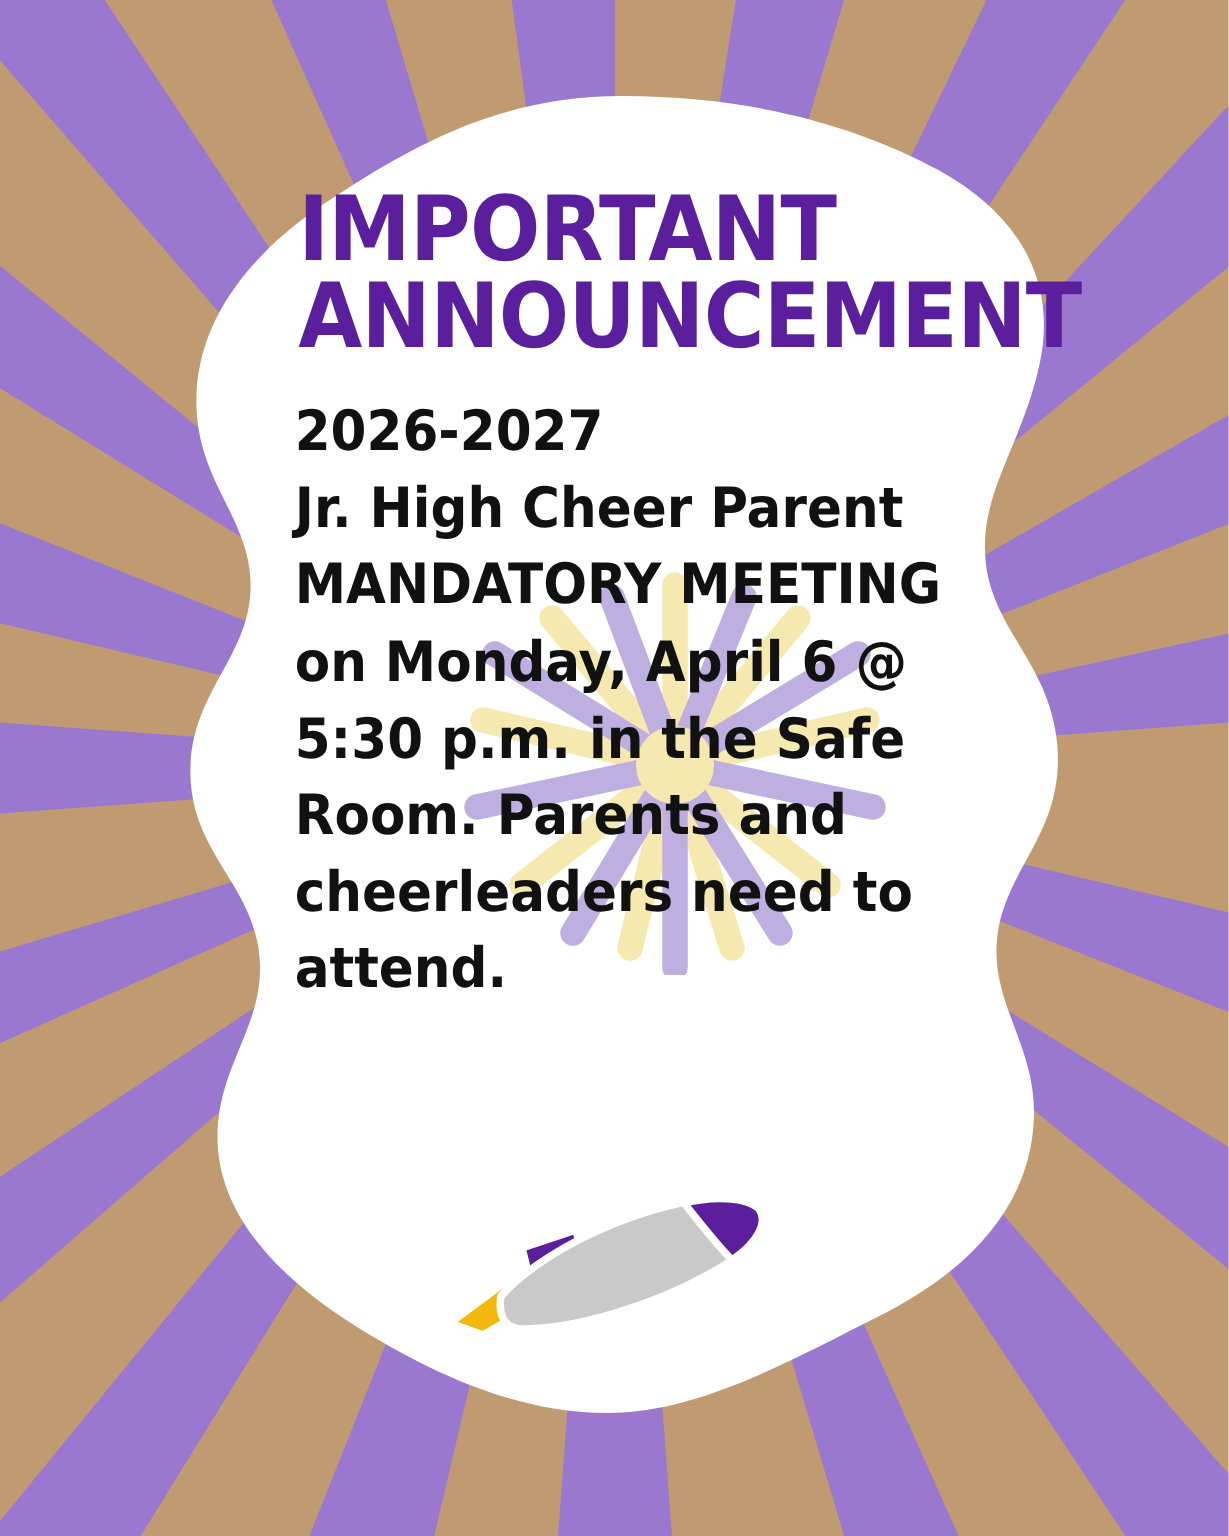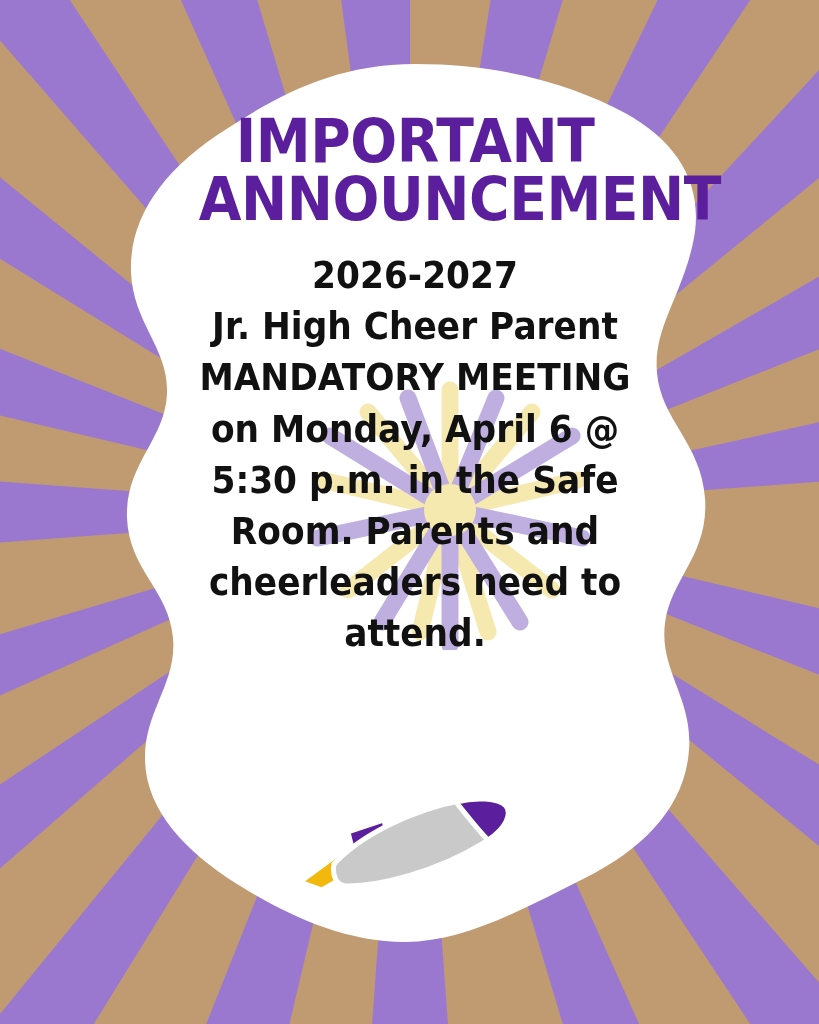--- a/index.html
+++ b/index.html
@@ -53,23 +53,22 @@
     height: 890px;
   }
   .blob svg {
     display: block;
     width: 100%;
     height: 100%;
   }
   .content {
     position: absolute;
     left: 180px;
-    top: 112px;
+    top: 124px;
     width: 470px;
-    text-align: center;
   }
   .headline {
     color: #5b1f9e;
     font-family: "DejaVu Sans", sans-serif;
     font-weight: bold;
     font-size: 60px;
     line-height: 0.97;
     letter-spacing: -0.5px;
     margin: 0 0 6px 0;
     transform: scaleX(0.92);

